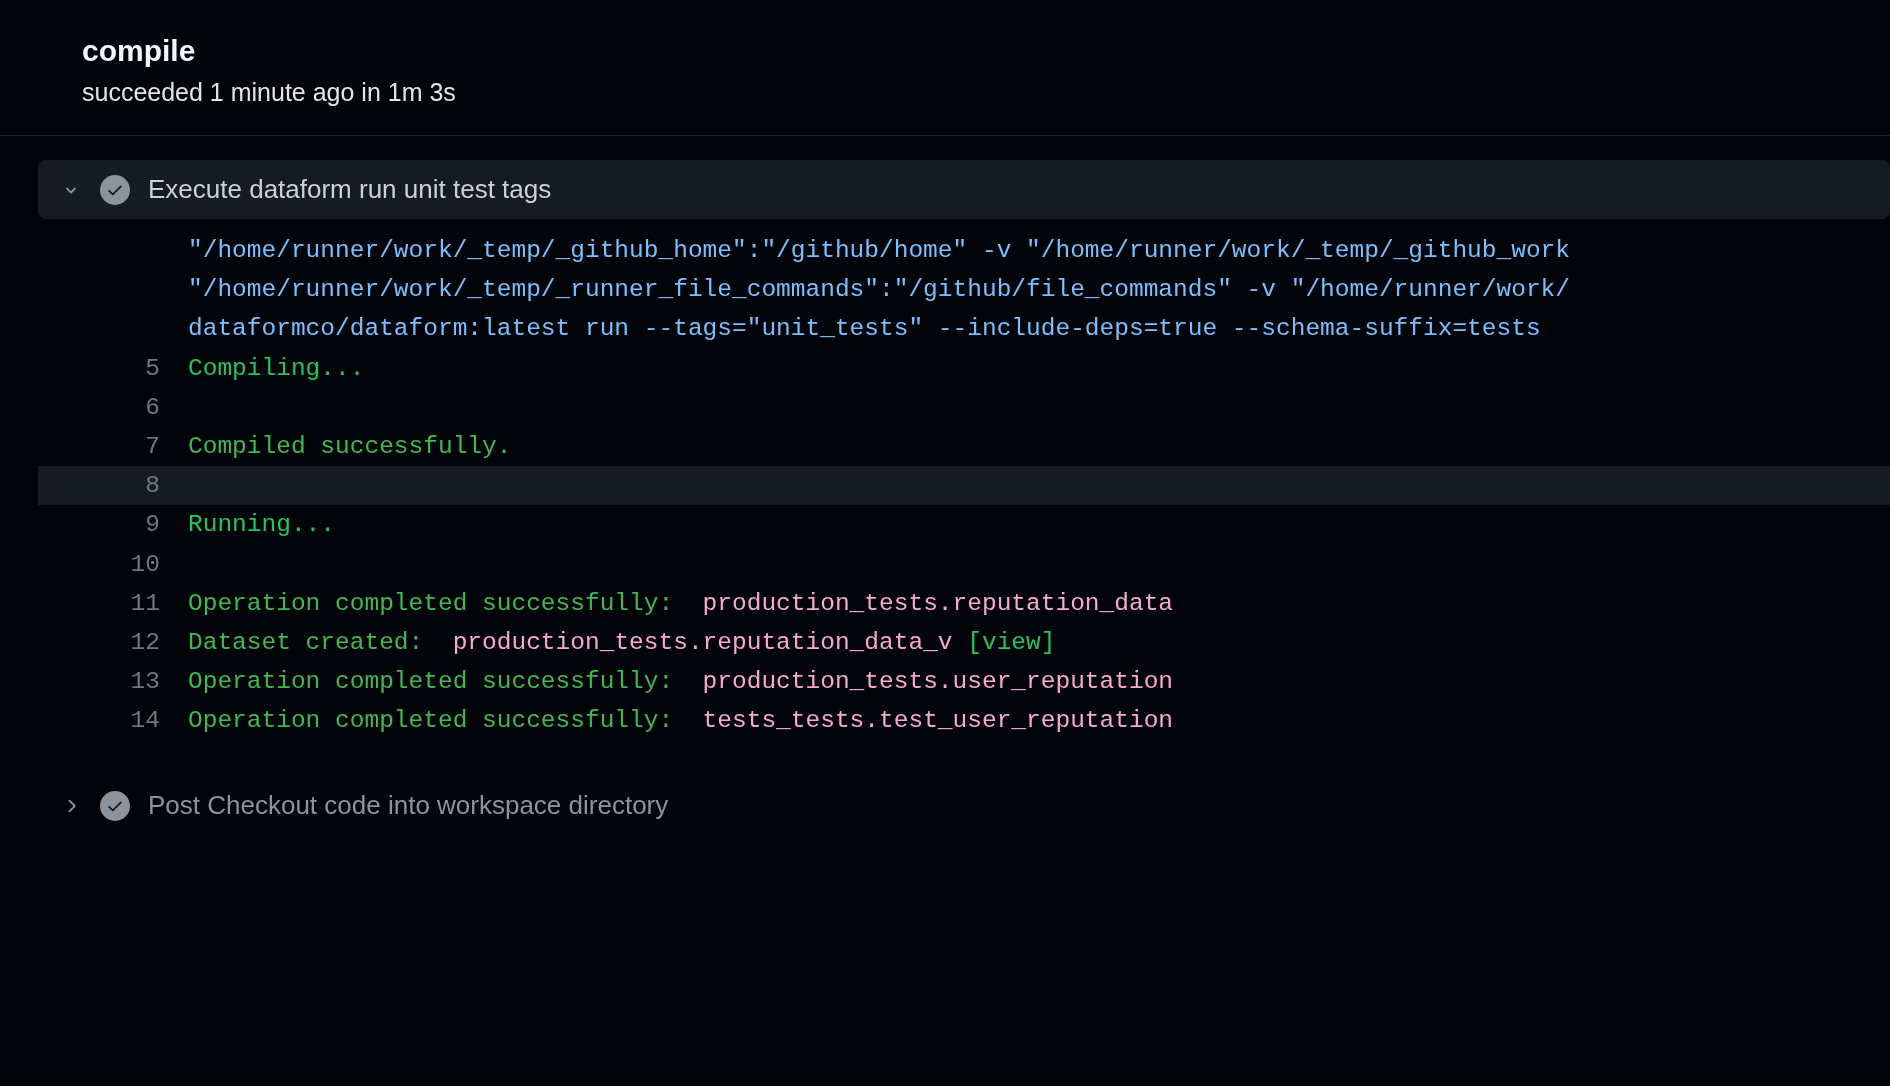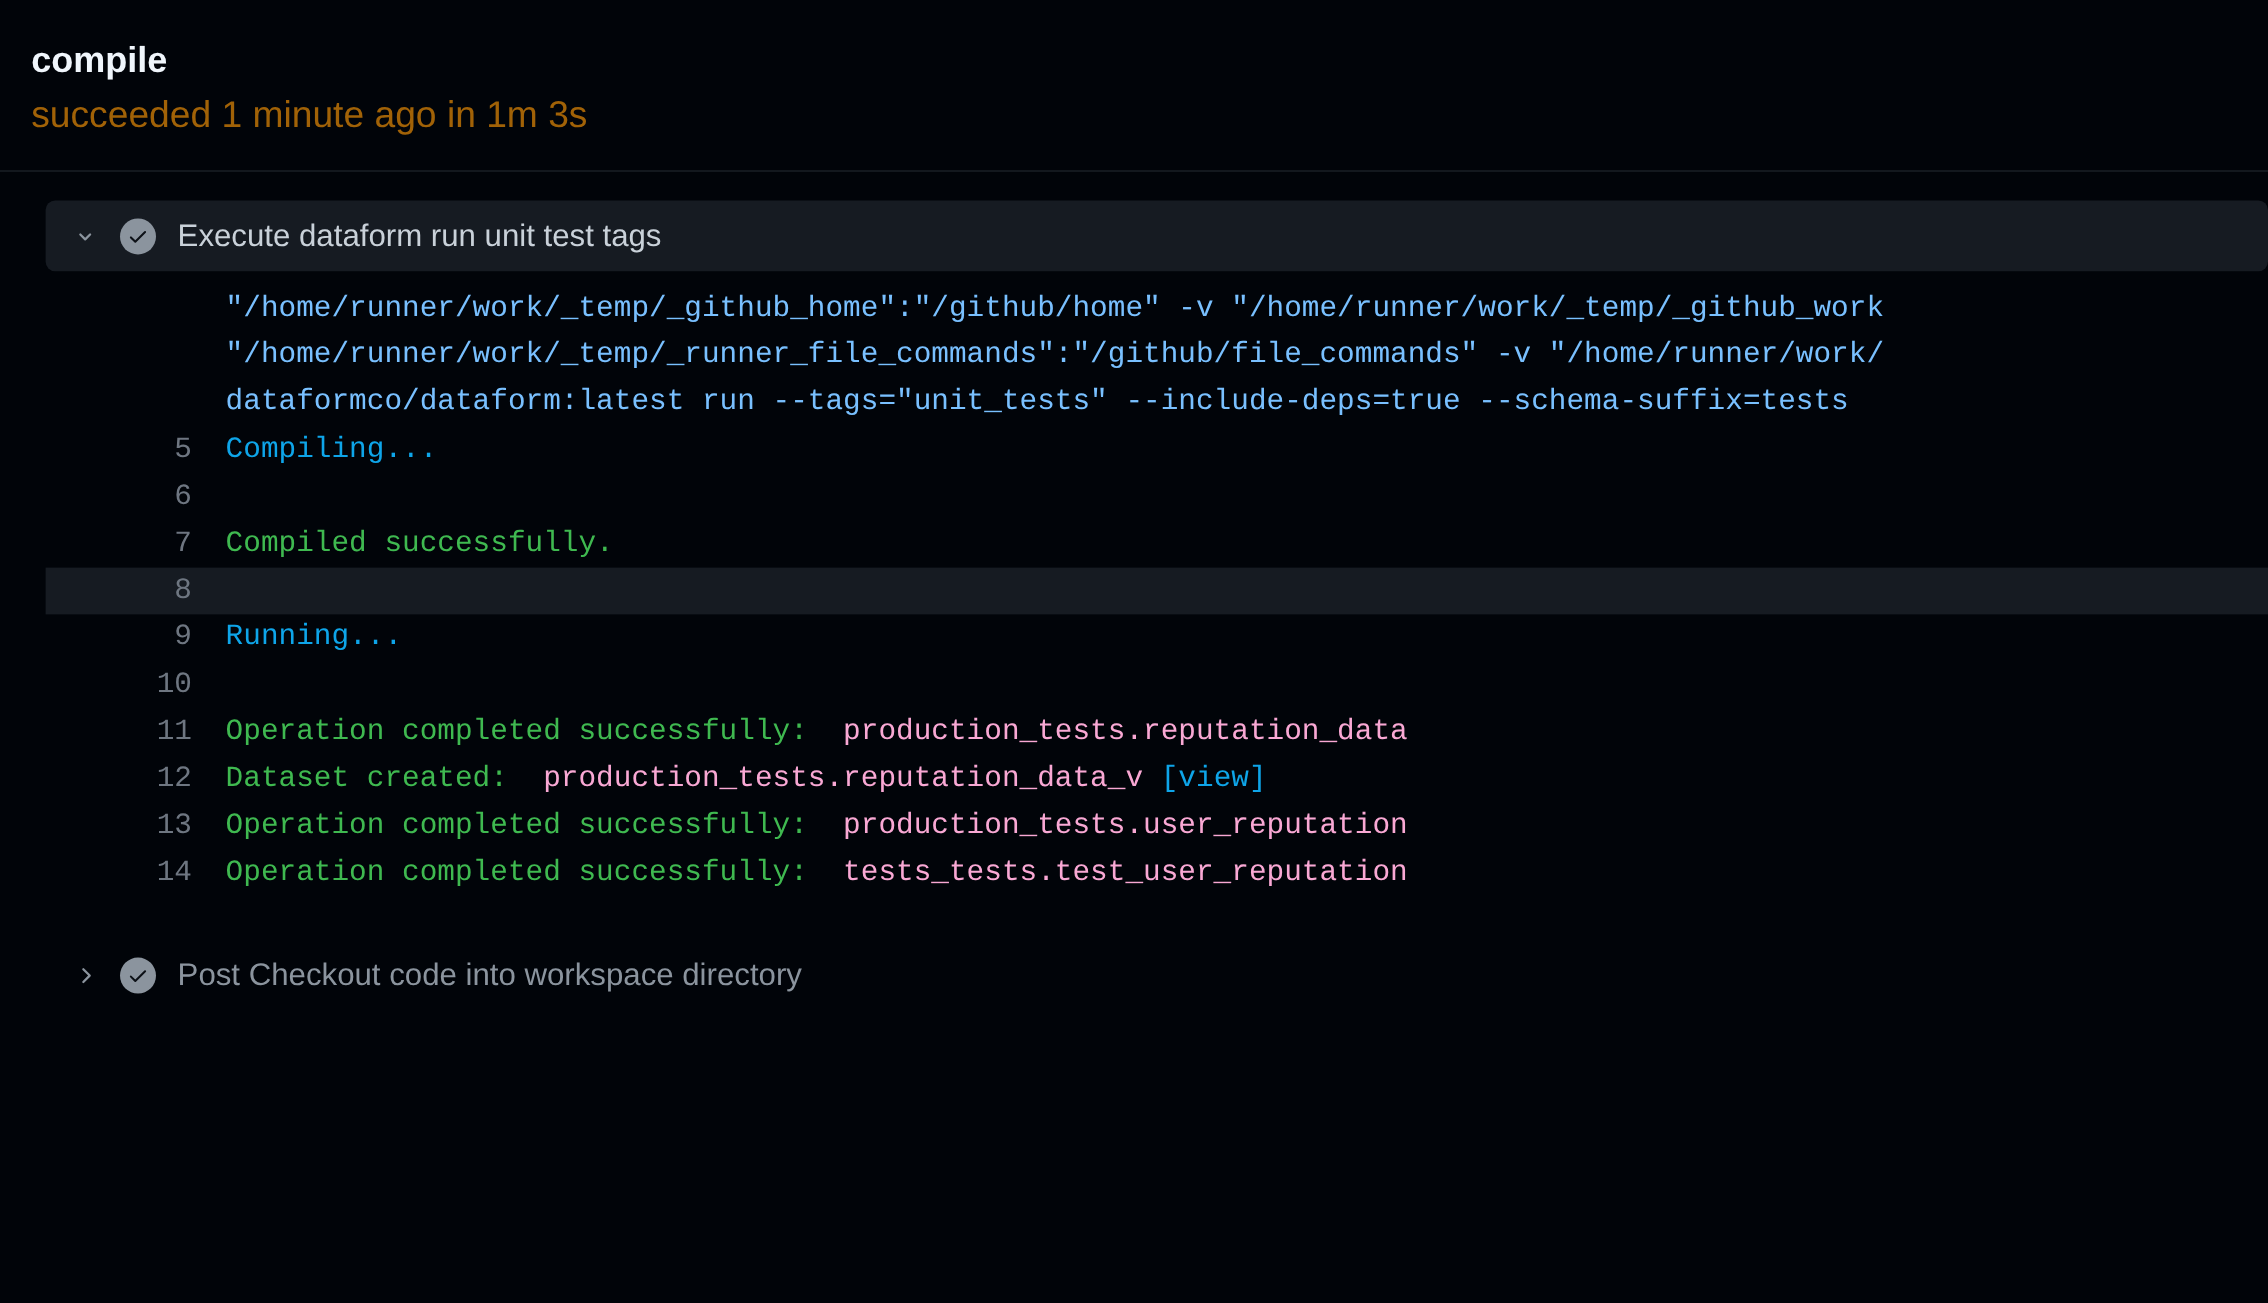--- a/index.html
+++ b/index.html
@@ -5,31 +5,31 @@
   * { margin: 0; padding: 0; box-sizing: border-box; }
   body {
     background: #010409;
     color: #c9d1d9;
     font-family: -apple-system, BlinkMacSystemFont, "Segoe UI", Helvetica, Arial, sans-serif;
     width: 1890px;
     height: 1086px;
     overflow: hidden;
   }
   .header {
-    padding: 34px 0 28px 26px;
+    padding: 34px 0 28px 82px;
   }
   .title {
     font-size: 30px;
     font-weight: 700;
     color: #f0f6fc;
     margin-bottom: 10px;
   }
   .subtitle {
-    font-size: 31px;
-    color: #a16207;
+    font-size: 25px;
+    color: #e5e5e5;
   }
   .divider {
     height: 1px;
     background: #21262d;
     margin-bottom: 24px;
   }
   .step {
     margin-left: 38px;
     margin-right: 0;
   }
@@ -89,21 +89,21 @@
   }
   .ln {
     width: 150px;
     flex-shrink: 0;
     color: #6e7681;
     text-align: right;
     padding-right: 28px;
     user-select: none;
   }
   .lc { flex: 1;  overflow: hidden; }
-  .c-gray { color: #0ea5e9; margin-top: 12px; }
+  .c-gray { color: #22c55e; margin-top: 12px; }
   .c-blue { color: #79c0ff; }
   .c-green { color: #3fb950; margin-top: 36px; }
   .c-cyan { color: #f9a8d4; }
 </style>
 </head>
 <body>
 
 <div class="header">
   <div class="title">compile</div>
   <div class="subtitle">succeeded 1 minute ago in 1m 3s</div>

